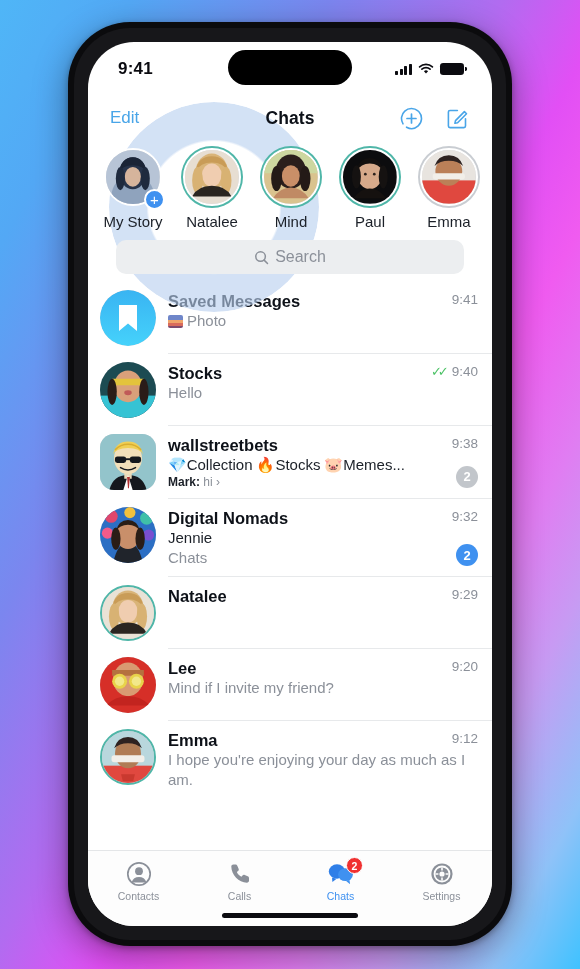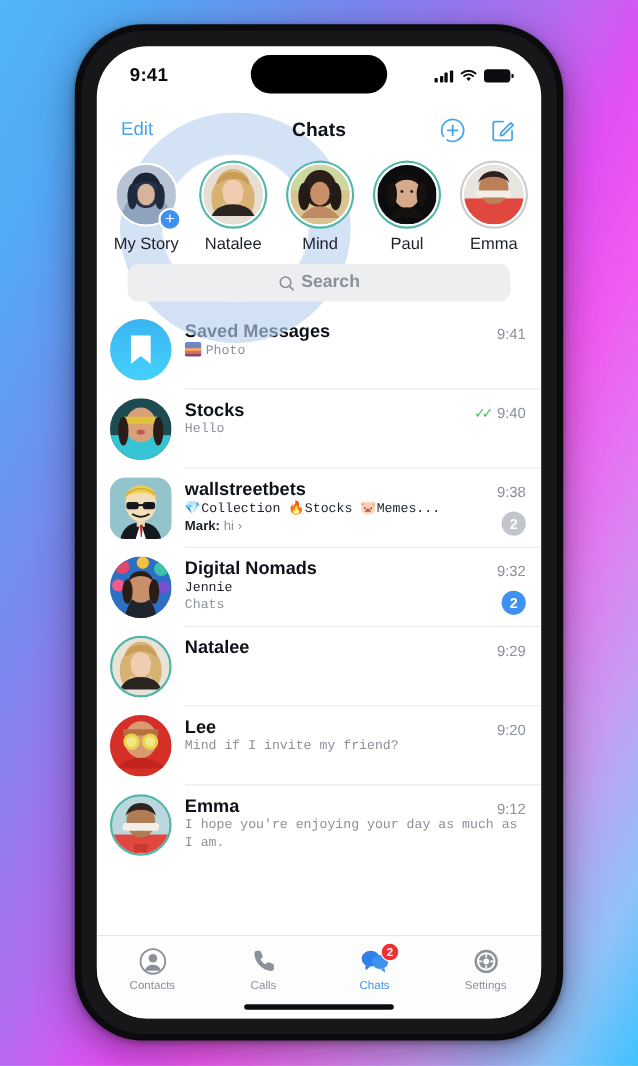--- a/index.html
+++ b/index.html
@@ -100,48 +100,48 @@
   }
   .plus-badge {
     position:absolute; right:-1px; bottom:20px;
     width:21px; height:21px; border-radius:50%;
     background:#3f91f0; border:2px solid #fff;
     display:flex; align-items:center; justify-content:center;
     color:#fff; font-size:15px; line-height:1; font-weight:300;
   }
 
   
-  .search-wrap { position:relative; padding:6px 28px 8px; z-index:6;font-weight:bold; }
+  .search-wrap { position:relative; padding:6px 28px 8px; z-index:6; }
   .search-box {
     height:34px; border-radius:10px; background:#eceef0;
     display:flex; align-items:center; justify-content:center; gap:6px;
   }
   .search-ph { font-size:16px; color:#8b9099; }
 
   
   .chat-list { position:relative; z-index:4; }
   .chat-row { display:flex; padding:0 0 0 12px; position:relative; }
   .chat-av {
     width:56px; height:56px; flex:0 0 56px; border-radius:50%;
     margin:8px 0 8px 0; overflow:hidden; position:relative; background:#cfd3d8;
   }
   .chat-av.ring { border:2px solid #4fb6a8; }
   .chat-body {
     flex:1; min-width:0; margin-left:12px; padding:10px 14px 9px 0;
     border-bottom:1px solid #e7e9eb; position:relative;
   }
   .chat-row:last-child .chat-body { border-bottom:none; }
-  .chat-top { display:flex; align-items:flex-end; }
+  .chat-top { display:flex; align-items:flex-start; }
   .chat-name { font-size:16.5px; font-weight:bold; color:#0d1118;
      white-space:nowrap; overflow:hidden; text-overflow:ellipsis; }
   .chat-meta { margin-left:auto; display:flex; align-items:center; gap:4px; padding-left:8px; }
   .chat-time { font-size:13.5px; color:#8b9099; white-space:nowrap; }
   .checks { color:#4cc266; font-size:13px; letter-spacing:-4px; padding-right:3px; }
-  .chat-sub { font-size:12px; color:#8b9099; line-height:1.32;
-     overflow:hidden;font-family:Liberation Mono, monospace; }
+  .chat-sub { font-size:15px; color:#8b9099; line-height:1.32;
+     overflow:hidden; }
   .chat-sub.dark { color:#1b2028; }
   .chat-sender { font-size:12px; color:#1b2028; }
   .chat-sender b { font-weight:bold; }
   .badge {
     min-width:22px; height:22px; border-radius:11px;
     display:inline-flex; align-items:center; justify-content:center;
     font-size:13px; font-weight:bold; color:#fff; padding:0 6px;
   }
   .badge.blue { background:#3f91f0; }
   .badge.gray { background:#c2c6cb; }

